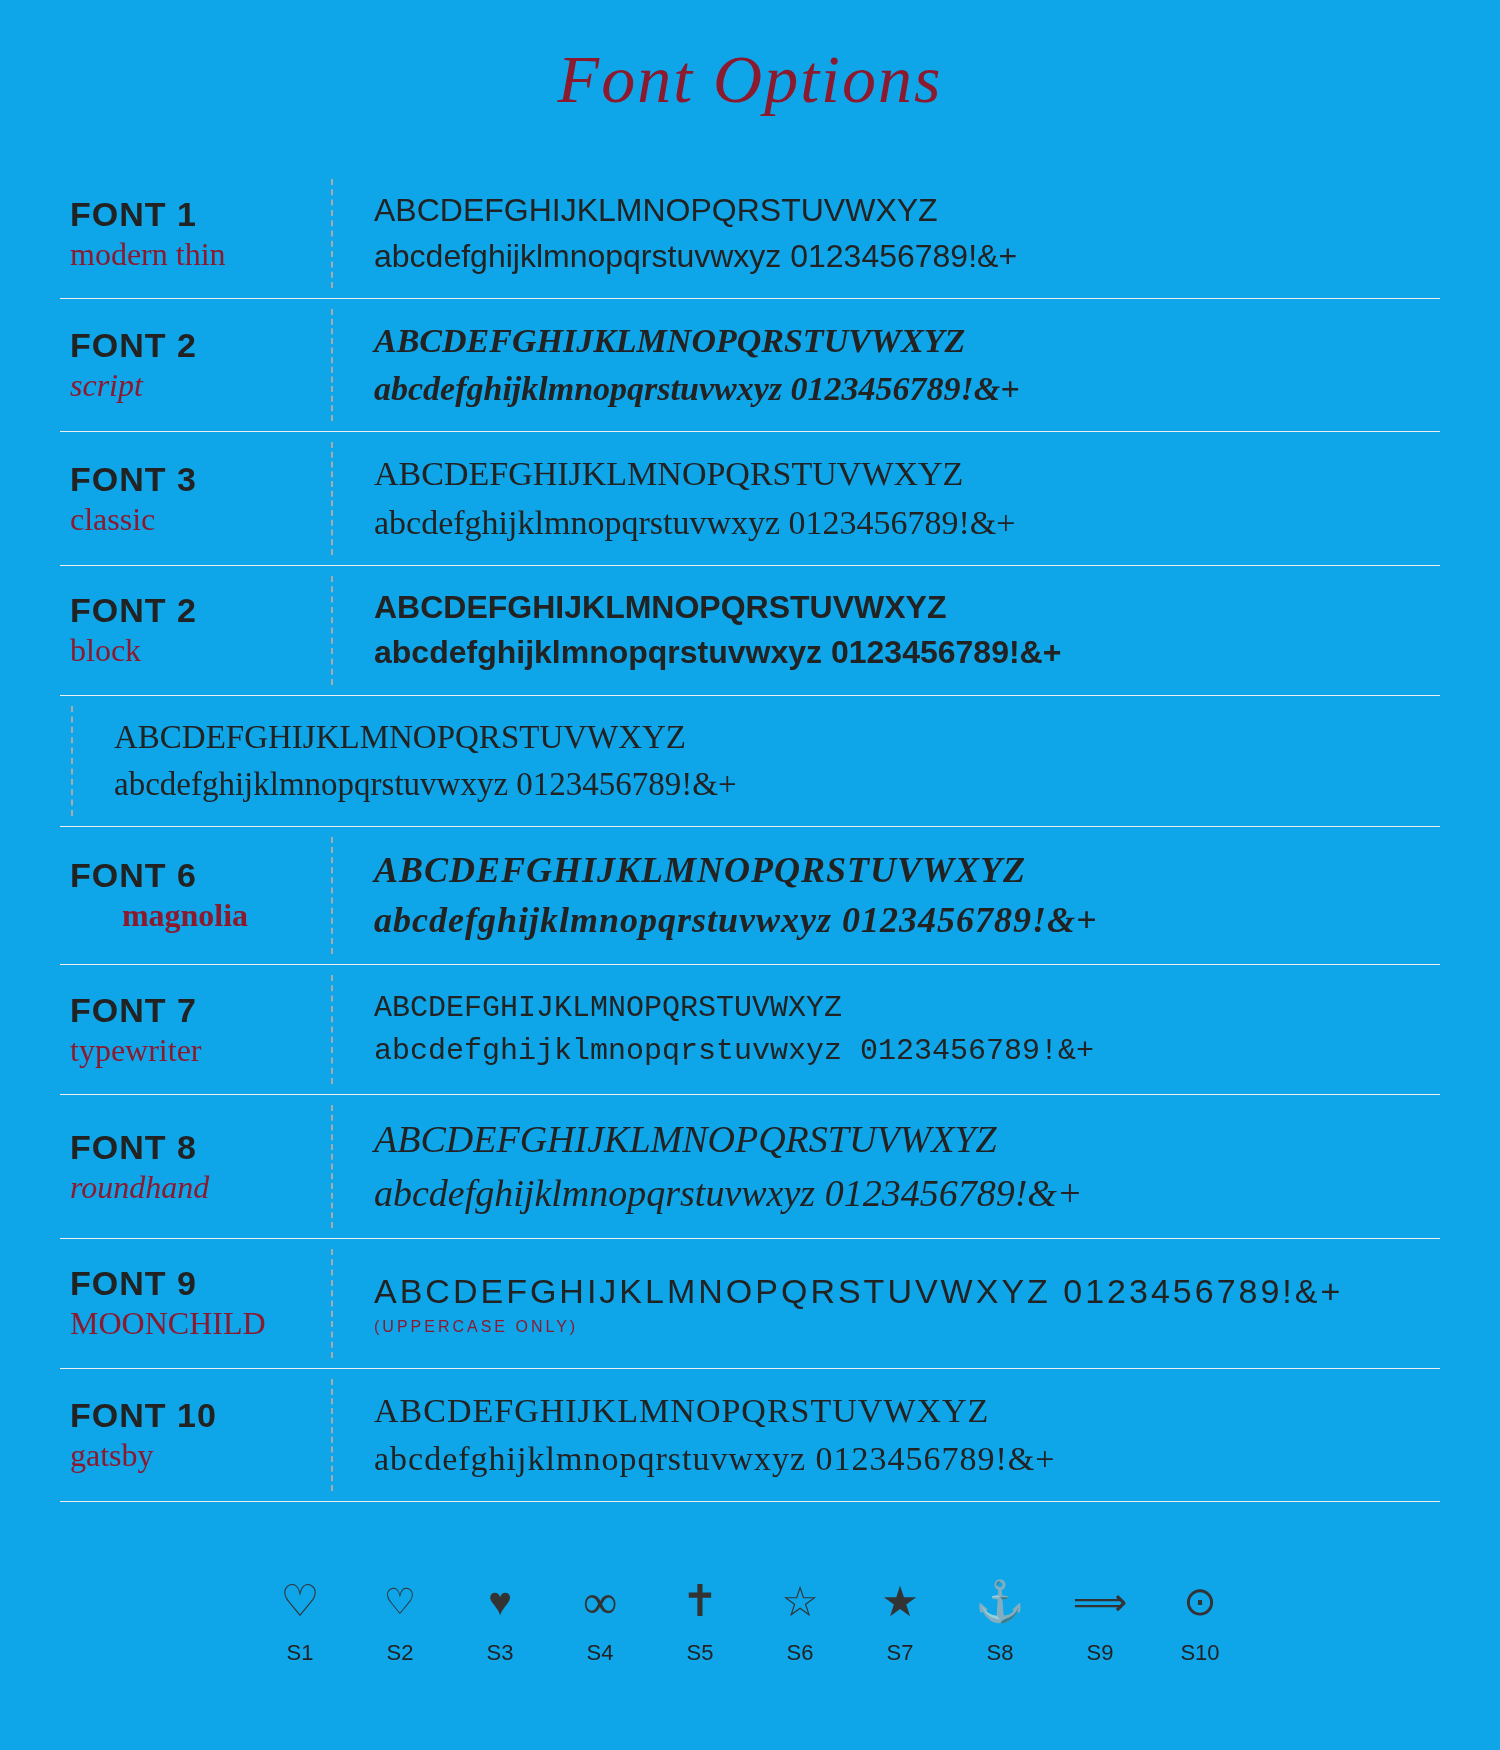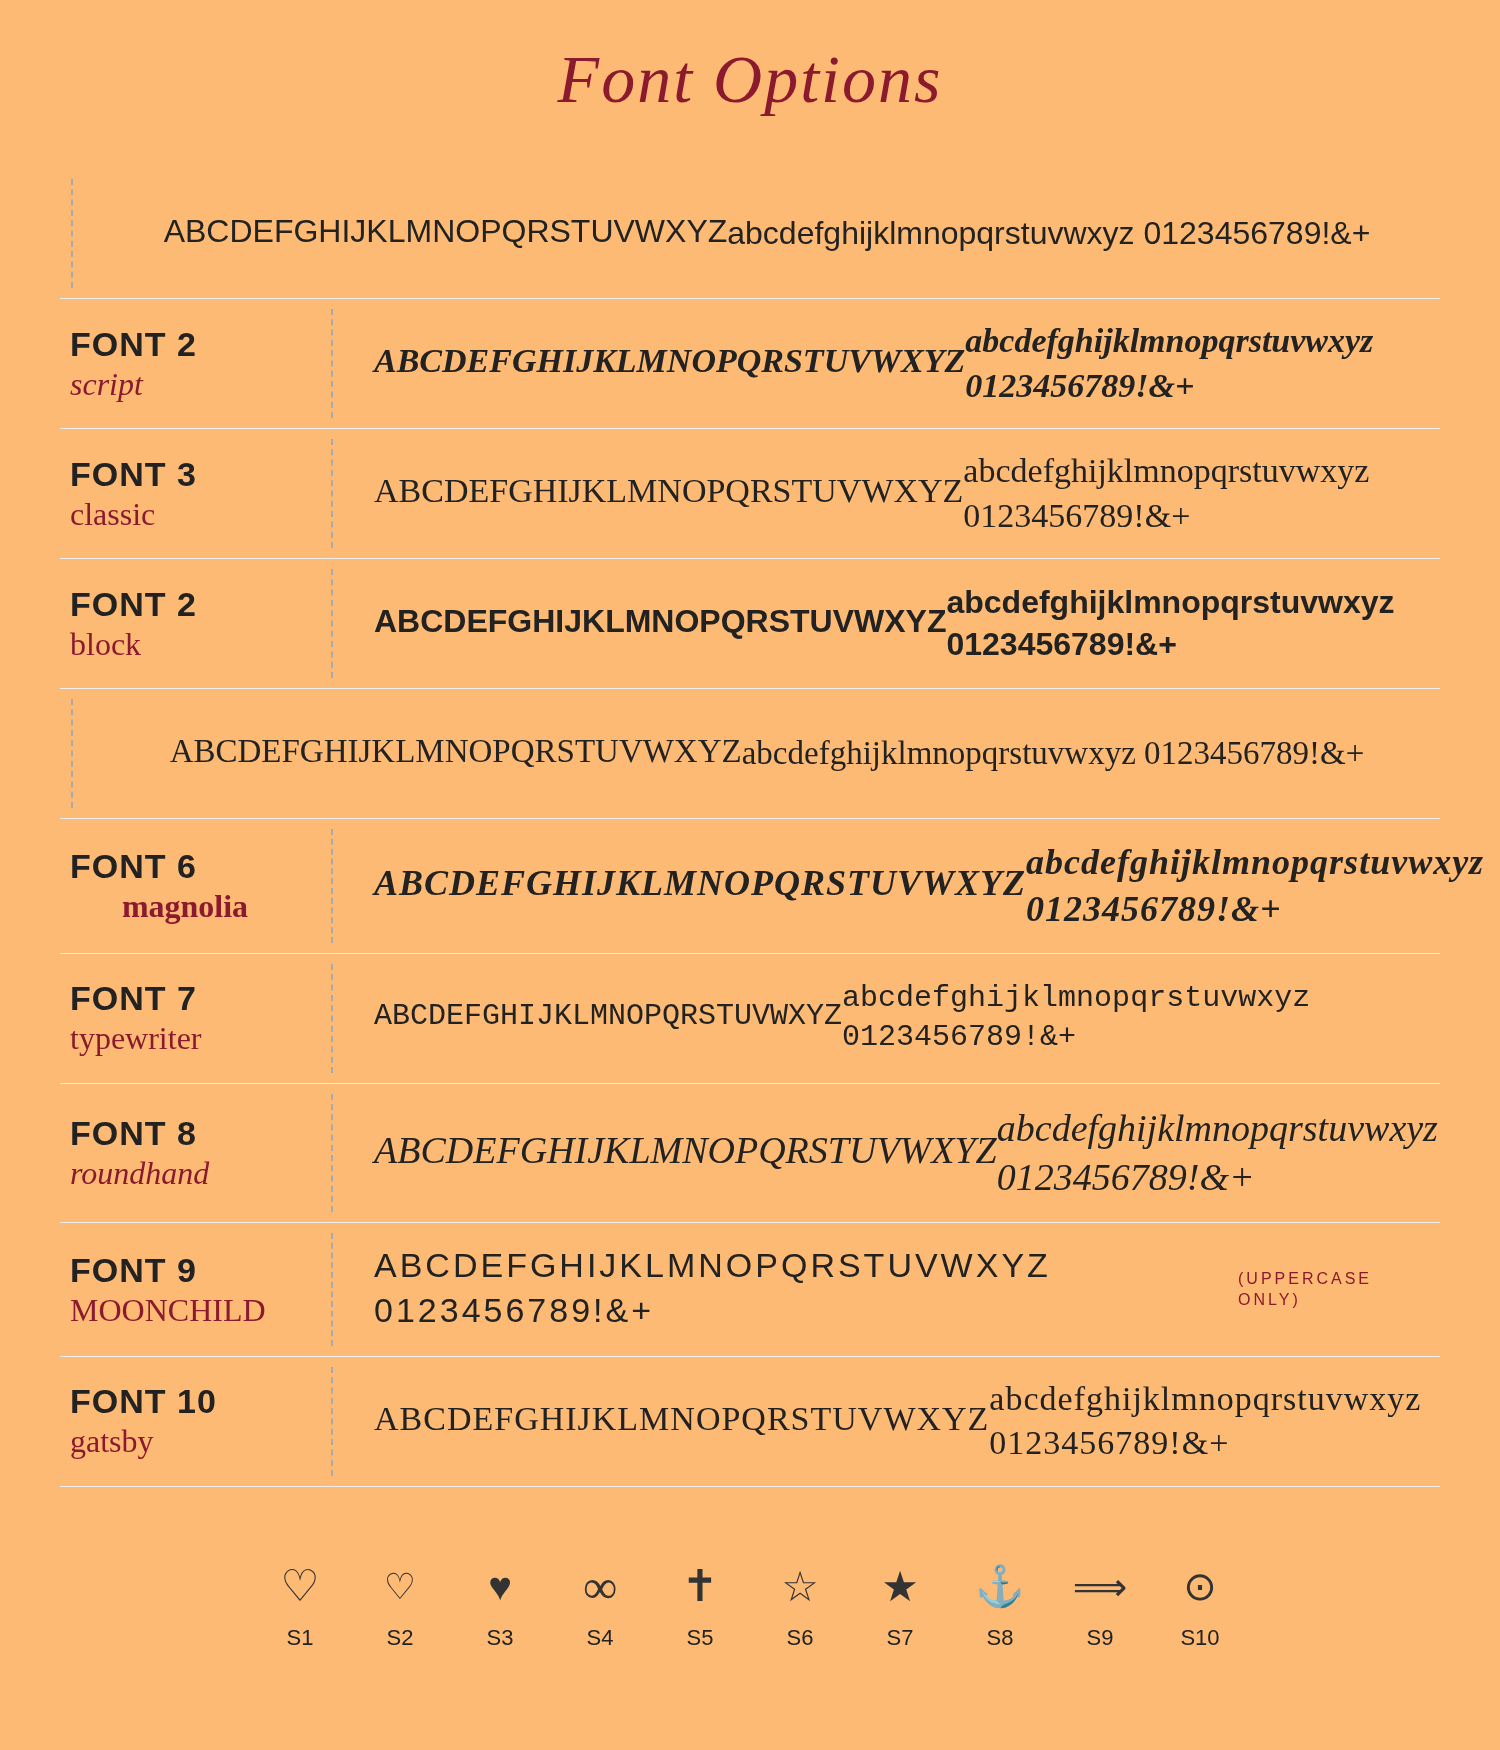--- a/index.html
+++ b/index.html
@@ -8,21 +8,21 @@
       background: #fff;
       width: 1500px;
       min-height: 1750px;
       font-family: 'Georgia', serif;
       color: #222;
     }
 
     .page {
       width: 1500px;
       min-height: 1750px;
-      background: #fdba74;
+      background: #0ea5e9;
       padding: 40px 60px 40px 60px;
     }
 
     .page-title {
       text-align: center;
       font-family: 'Georgia', cursive;
       font-style: italic;
       font-size: 68px;
       color: #8b1a2e;
       font-weight: 400;
@@ -82,23 +82,22 @@
     .dotted-line {
       border-left: 2px dashed #aaa;
       height: 100%;
       width: 0;
     }
 
     .font-preview-col {
       flex: 1;
       padding: 20px 20px 20px 30px;
       display: flex;
-      flex-direction: row;
+      flex-direction: column;
       justify-content: center;
-      align-items: center;
     }
 
     .preview-line1 {
       font-size: 34px;
       line-height: 1.3;
       color: #222;
       margin-bottom: 4px;
     }
 
     .preview-line2 {
@@ -248,20 +247,24 @@
   </style>
 </head>
 <body>
 
 <div class="page">
 
   <h1 class="page-title">Font Options</h1>
 
   <div class="fonts-table" id="fonts-table">
       <div class="font-row f1">
+        <div class="font-label-col">
+          <div class="font-number">FONT 1</div>
+          <div class="font-name normal">modern thin</div>
+        </div>
         <div class="divider-col">
           <div class="dotted-line"></div>
         </div>
         <div class="font-preview-col">
           <div class="preview-line1">ABCDEFGHIJKLMNOPQRSTUVWXYZ</div>
           <div class="preview-line2">abcdefghijklmnopqrstuvwxyz 0123456789!&amp;+</div>
         </div>
       </div>
       <div class="font-row f2">
         <div class="font-label-col">

